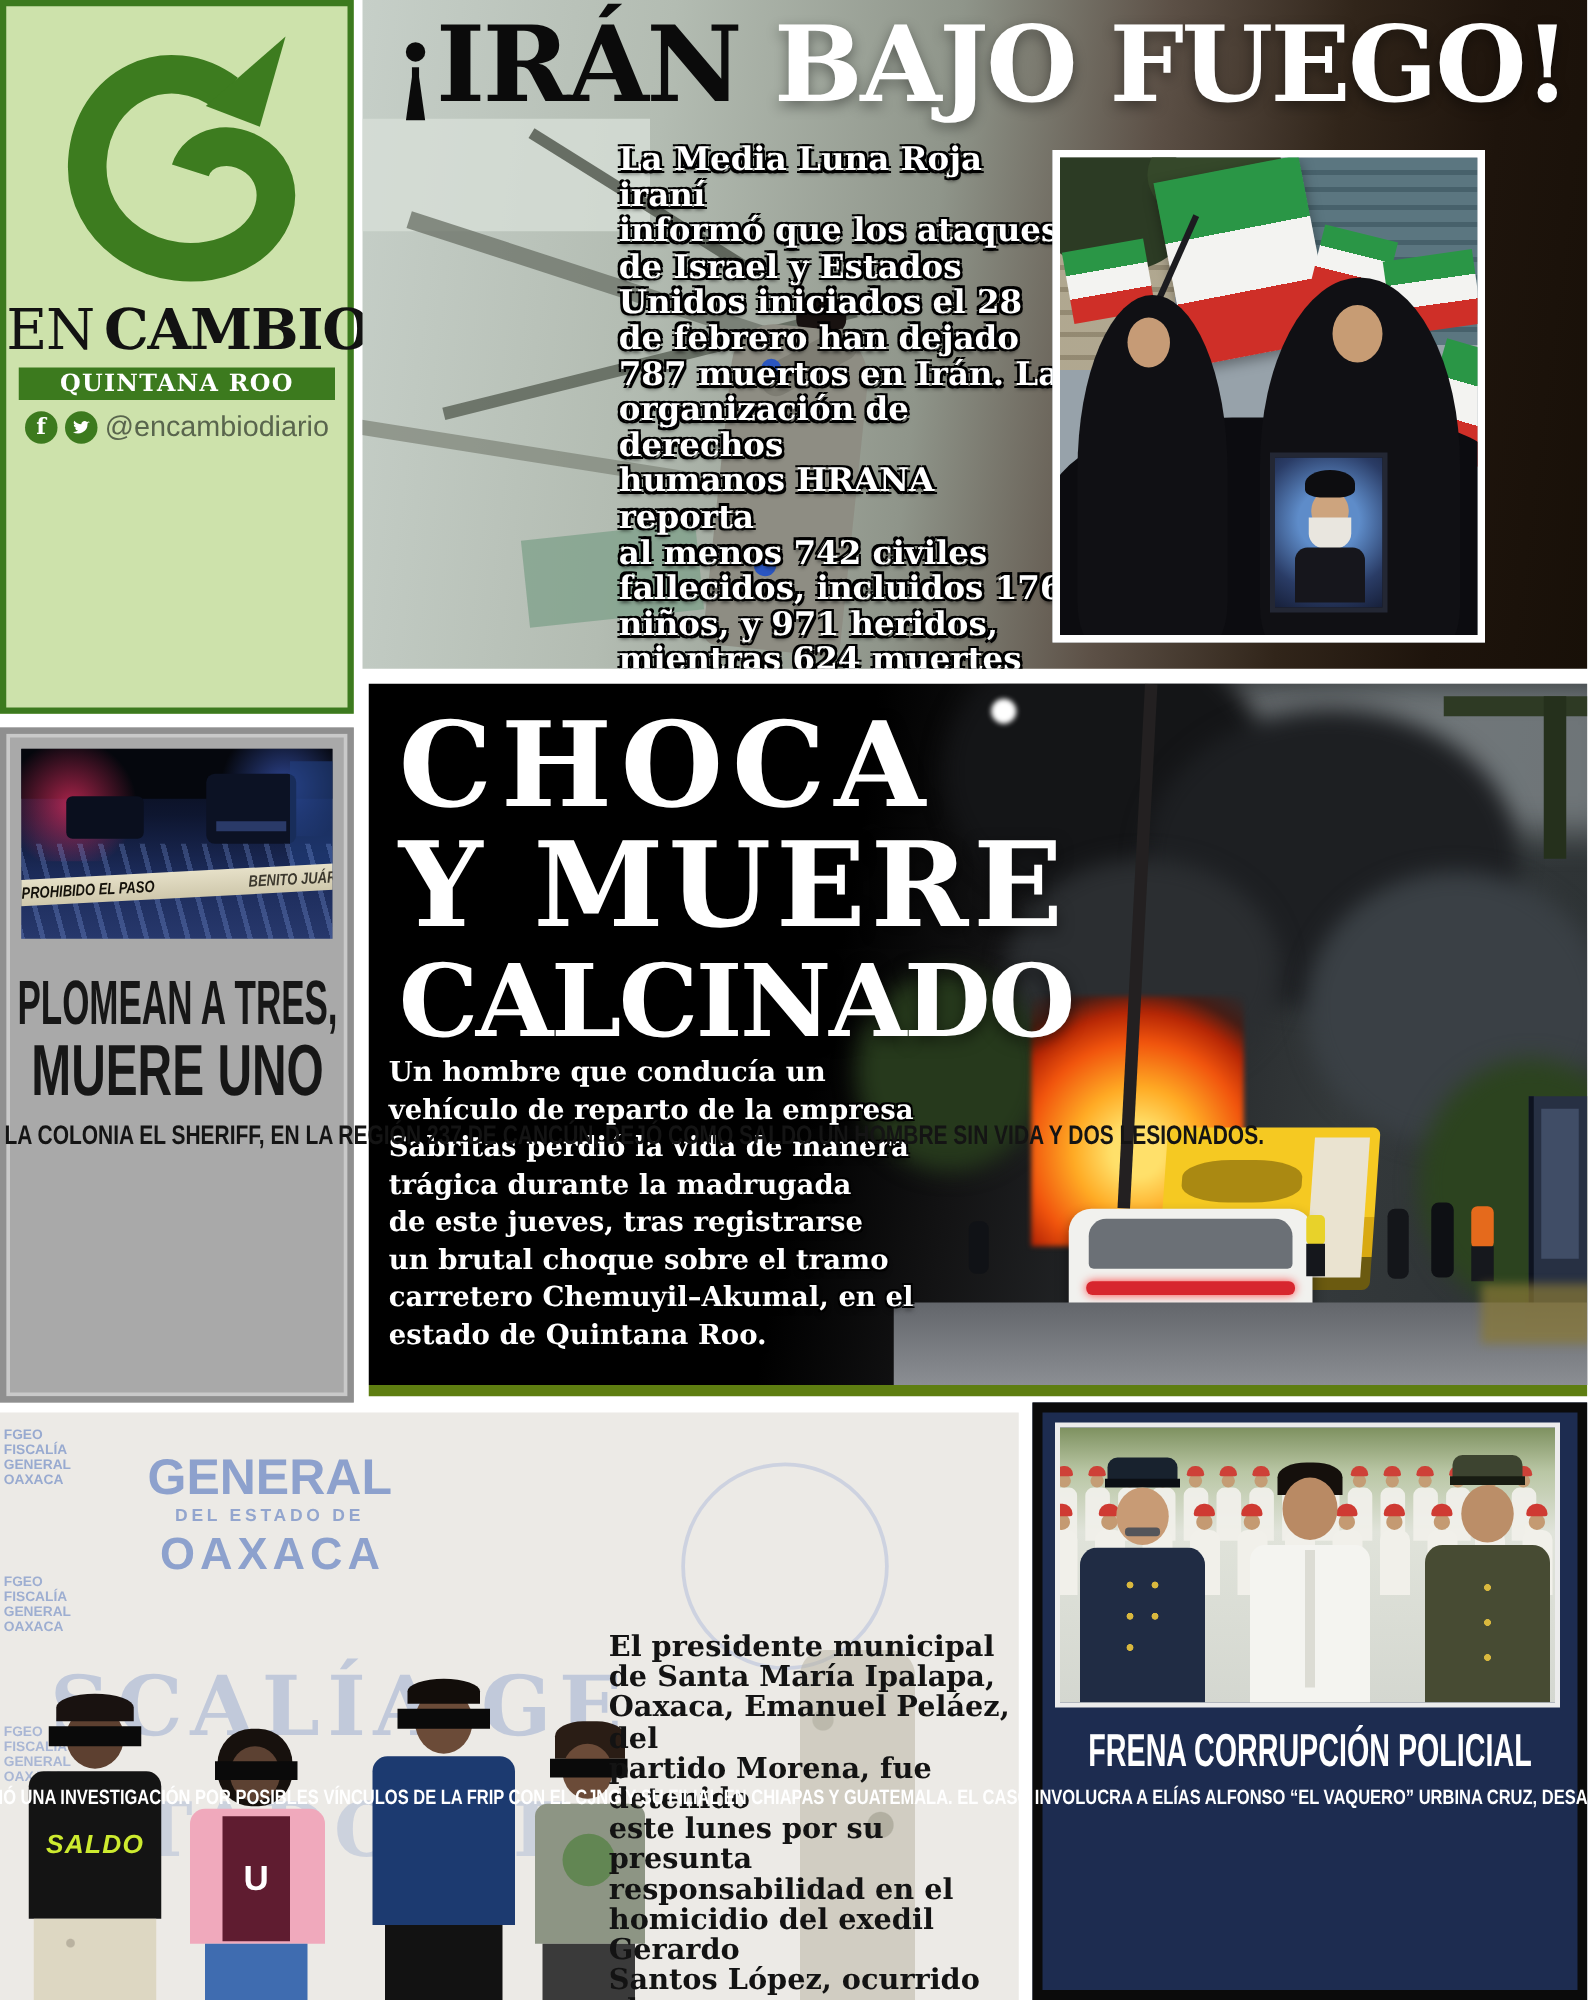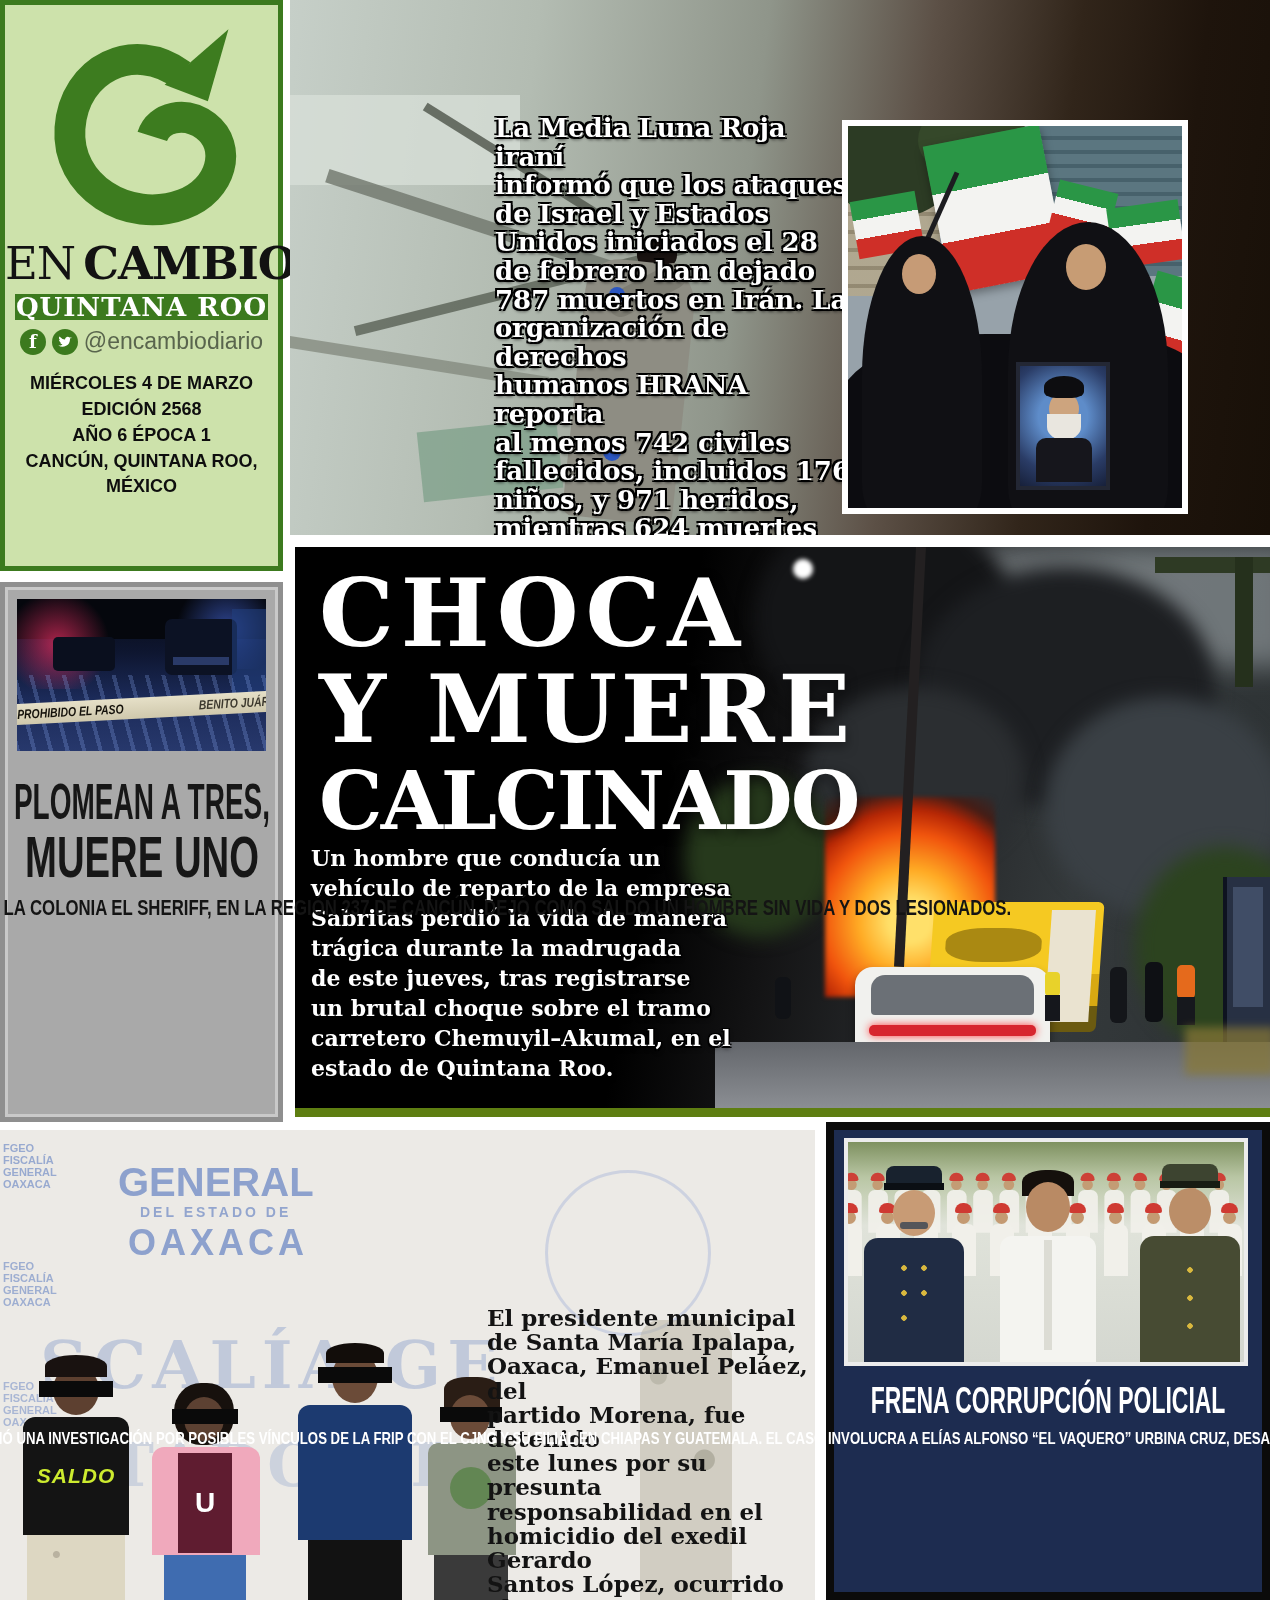--- a/index.html
+++ b/index.html
@@ -10,21 +10,21 @@
   .serif{font-family:"DejaVu Serif",serif;}
 
   
   #masthead{left:0;top:0;width:283px;height:571px;background:#cde2ab;
             border:5px solid #3c7a1e;box-sizing:border-box;text-align:center;}
   #brand-title{margin-top:6px;font-size:45px;color:#121212;letter-spacing:-1px;}
   #brand-title .t1{font-weight:400;}
   #brand-title .t2{font-weight:800;margin-left:8px;}
   #region-banner{margin:4px 10px 0 10px;background:#3c7a1e;color:#fff;height:26px;
                  line-height:26px;font-family:"DejaVu Serif",serif;font-weight:700;
-                 font-size:26px;letter-spacing:1px;}
+                 font-size:19px;letter-spacing:1px;}
   #social-row{margin-top:8px;display:flex;align-items:center;justify-content:center;gap:6px;}
   .soc-circle{width:26px;height:26px;border-radius:50%;background:#3c7a1e;color:#fff;
               display:flex;align-items:center;justify-content:center;
               font-family:"DejaVu Serif",serif;font-weight:700;font-size:18px;}
   #social-handle{font-size:23px;color:#59654d;font-weight:500;}
   #issue-info{margin-top:16px;font-weight:700;font-size:18px;line-height:25px;color:#0e0e0e;}
   #issue-info div{margin-top:1px;}
 
   
   #iran{left:290px;top:0;width:980px;height:535px;overflow:hidden;
@@ -116,46 +116,42 @@
     <div id="region-banner">QUINTANA ROO</div>
     <div id="social-row">
       <span class="soc-circle">f</span>
       <span class="soc-circle">
         <svg width="16" height="16" viewBox="0 0 24 24">
             <path fill="#fff" d="M22 5.9c-.7.3-1.5.6-2.3.7.8-.5 1.5-1.3 1.8-2.2-.8.5-1.6.8-2.6 1A4 4 0 0 0 12 8.1 11.4 11.4 0 0 1 3.7 3.9a4 4 0 0 0 1.2 5.4c-.6 0-1.3-.2-1.8-.5 0 1.9 1.3 3.5 3.2 3.9-.6.2-1.2.2-1.8.1a4 4 0 0 0 3.7 2.8A8 8 0 0 1 2 17.3a11.3 11.3 0 0 0 17.5-9.6v-.5c.8-.6 1.5-1.3 2-2.1z"></path>
           </svg>
       </span>
       <span id="social-handle">@encambiodiario</span>
     </div>
-    <div id="issue-info">
-      <div>MIÉRCOLES 4 DE MARZO</div>
-      <div>EDICIÓN 2568</div>
-      <div>AÑO 6   ÉPOCA 1</div>
-      <div class="pre">CANCÚN, QUINTANA ROO,
-MÉXICO</div>
-    </div>
   </div>
 
   <div class="abs" id="iran">
 
     <div class="abs" style="left:0;top:95px;width:560px;height:440px;">
       <div class="abs" style="left:0;top:0;width:230px;height:90px;background:#d7ded7;opacity:.8;"></div>
       <div class="beam" style="left:30px;top:120px;width:300px;height:14px;transform:rotate(18deg);"></div>
       <div class="beam" style="left:60px;top:190px;width:340px;height:10px;transform:rotate(-14deg);background:#596055;"></div>
       <div class="beam" style="left:-20px;top:260px;width:280px;height:12px;transform:rotate(9deg);background:#848b80;"></div>
       <div class="beam" style="left:120px;top:60px;width:200px;height:9px;transform:rotate(32deg);background:#4c5248;"></div>
       <div class="abs" style="left:130px;top:330px;width:140px;height:70px;background:#7ea089;opacity:.75;transform:rotate(-6deg);"></div>
 
       <div class="abs" style="left:255px;top:140px;width:170px;height:300px;">
         <div class="head" style="position:absolute;left:92px;top:0;width:40px;height:34px;background:#181210;border-radius:50% 50% 40% 40%;"></div>
         <div class="abs" style="left:30px;top:26px;width:110px;height:260px;background:#8e8d83;border-radius:34px 40px 10px 10px;transform:rotate(6deg);"></div>
         <div class="abs" style="left:60px;top:42px;width:84px;height:26px;background:#7e7d73;border-radius:12px;transform:rotate(-28deg);"></div>
         <div class="head" style="left:64px;top:52px;width:16px;height:16px;background:#2a55c0;"></div>
         <div class="head" style="left:58px;top:208px;width:18px;height:18px;background:#2a55c0;"></div>
       </div>
+    </div>
+    <div class="abs" id="iran-headline">
+      <span class="hd">¡IRÁN</span><span class="hl"> BAJO FUEGO!</span>
     </div>
     <div class="abs pre" id="iran-body">La Media Luna Roja iraní
 informó que los ataques
 de Israel y Estados
 Unidos iniciados el 28
 de febrero han dejado
 787 muertos en Irán. La
 organización de derechos
 humanos HRANA reporta
 al menos 742 civiles

